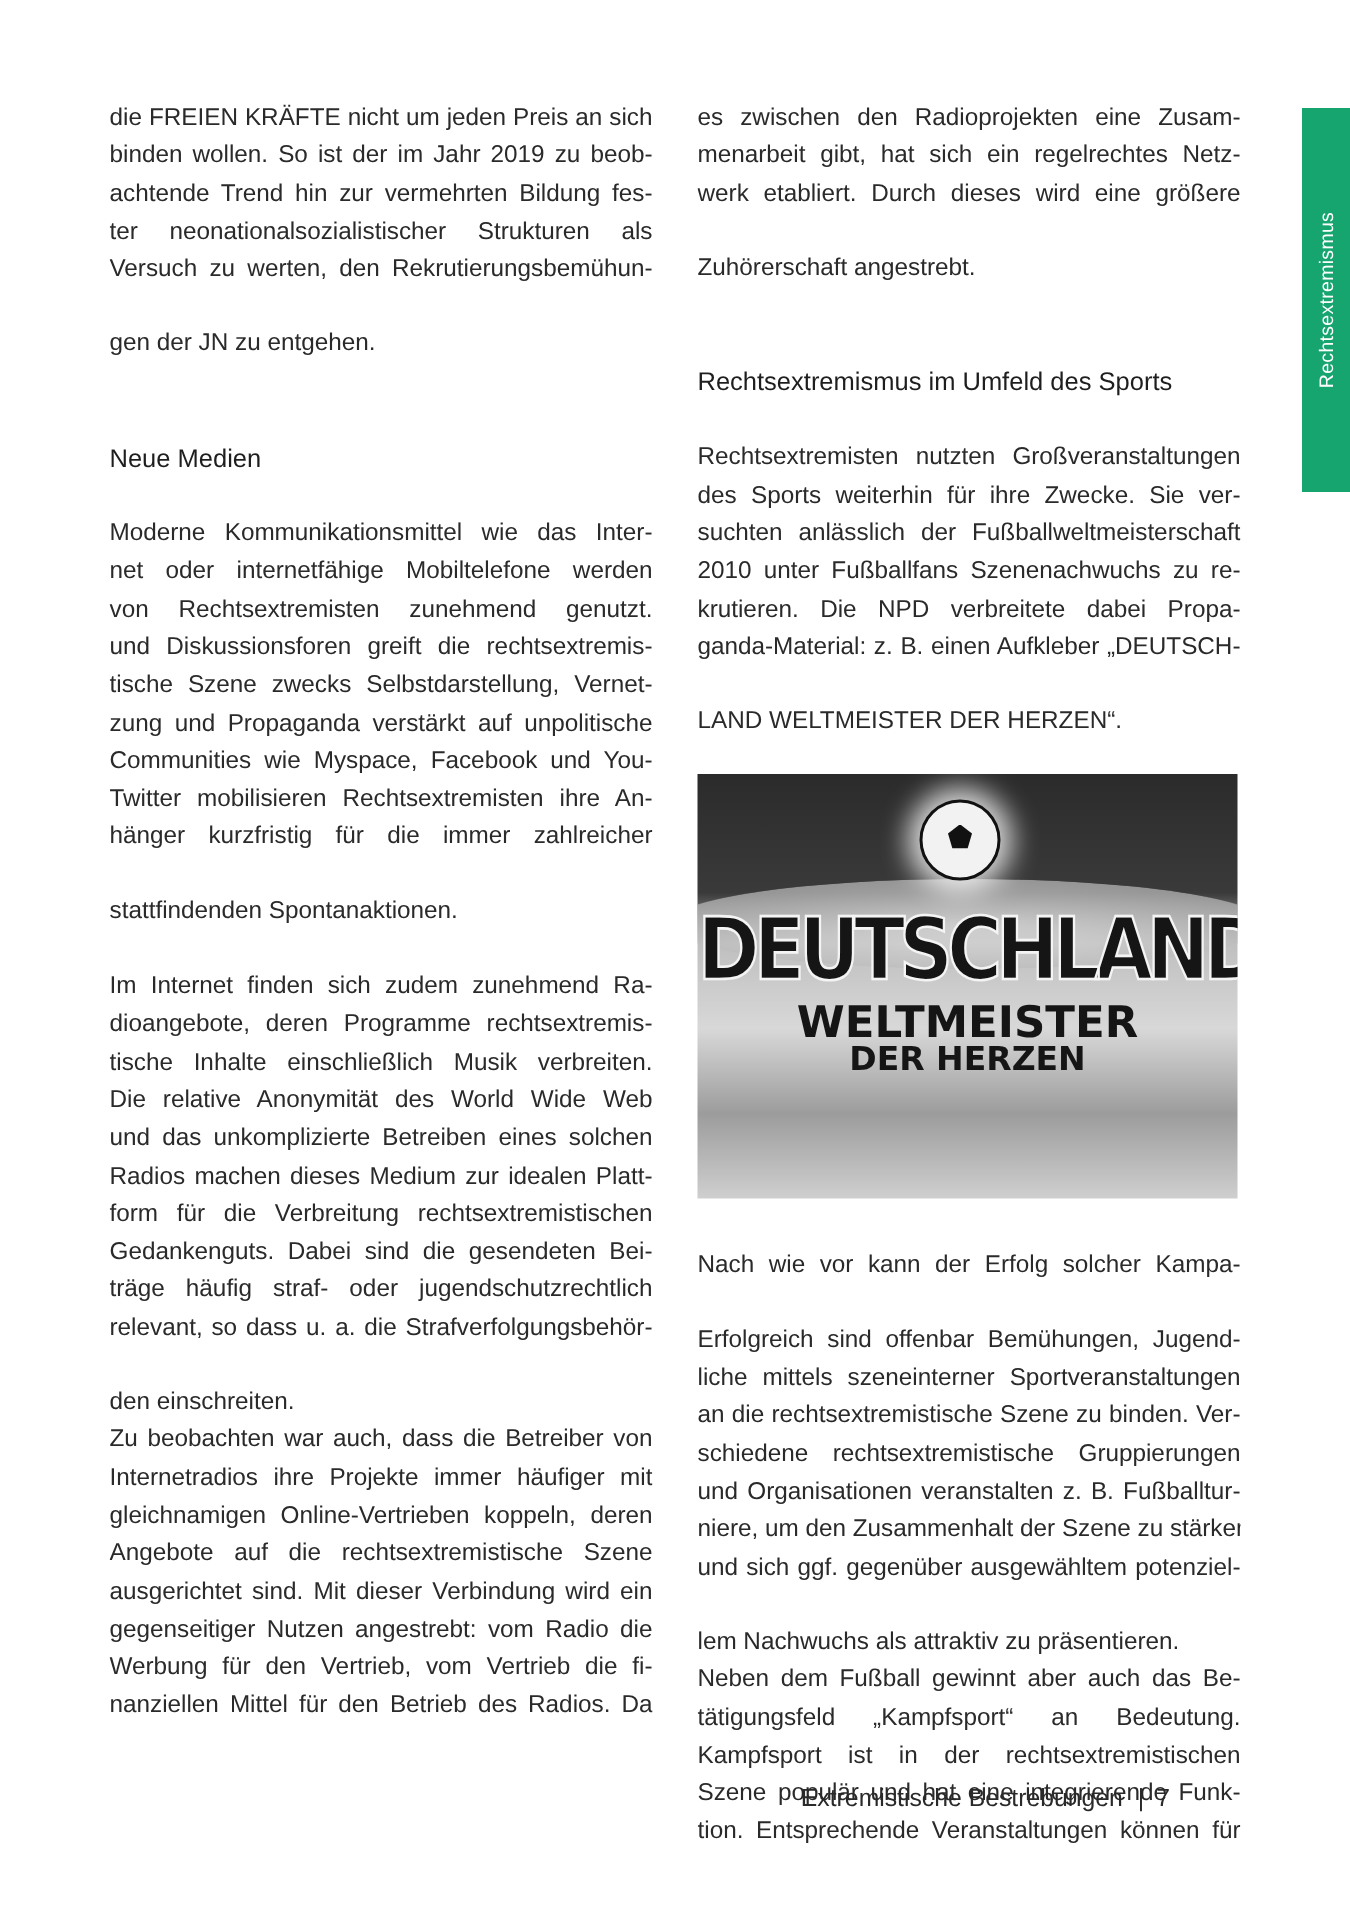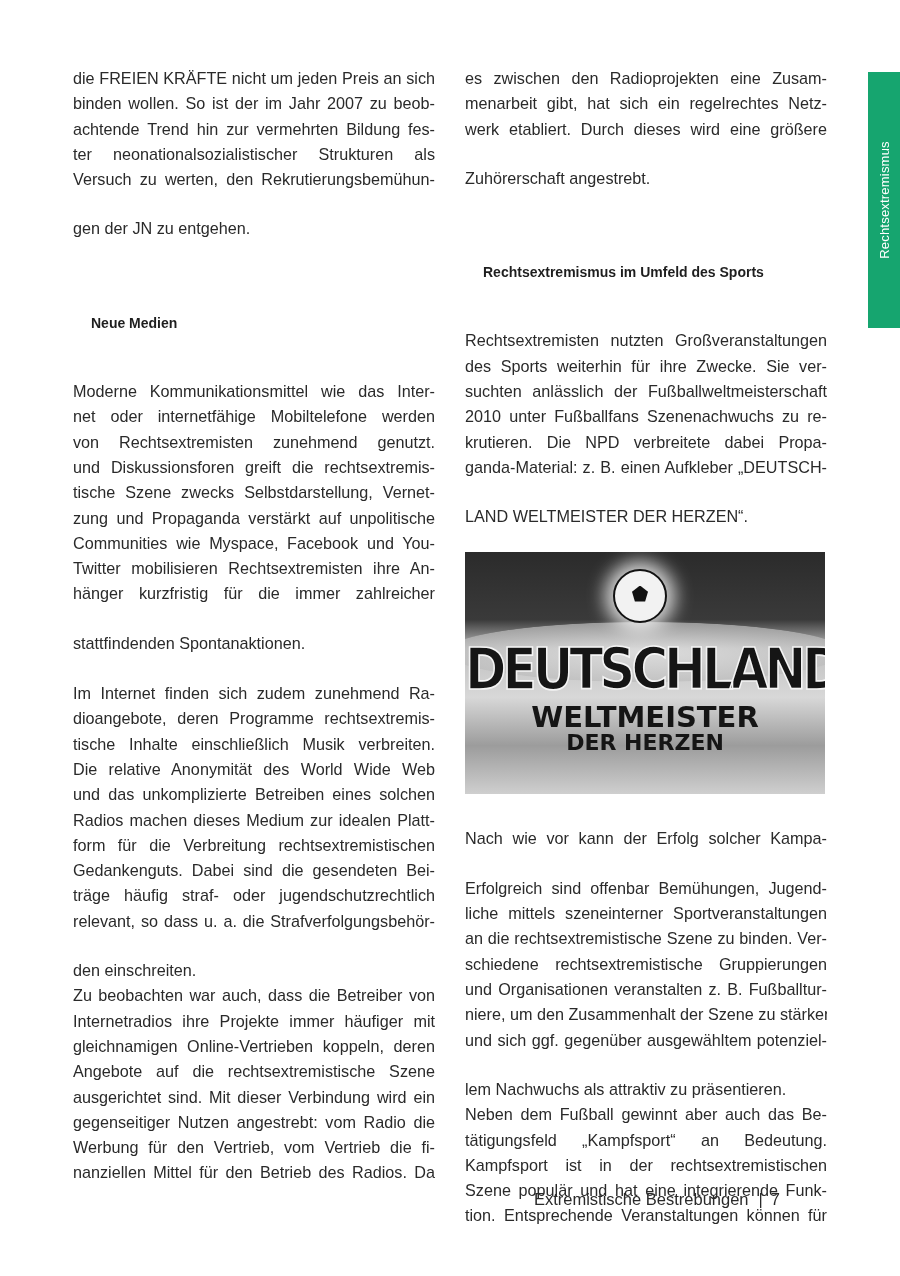--- a/index.html
+++ b/index.html
@@ -6,32 +6,32 @@
   body {
     width: 900px; height: 1276px; background: #ffffff; position: relative; overflow: hidden;
     font-family: "Liberation Sans", "DejaVu Sans", sans-serif; color: #2a2a2a;
   }
   .col { position: absolute; top: 66px; width: 362px; }
   .col-left { left: 73px; }
   .col-right { left: 465px; }
   p, .line-block { margin: 0; font-size: 16.2px; line-height: 25.3px; }
   .jl { display: block; text-align: justify; text-align-last: justify; white-space: nowrap; overflow: hidden; }
   .ll { display: block; white-space: nowrap; margin-top: 24px; }
-  h2 { margin: 18px; font-size: 14px; font-weight: bold; line-height: 25.3px; color: #1e1e1e; }
+  h2 { margin: 0; font-size: 17px; font-weight: normal; line-height: 25.3px; color: #1e1e1e; }
   .gap-l { height: 51px; }
   .gap-m { height: 25px; }
   .side-tab {
     position: absolute; left: 868px; top: 72px; width: 32px; height: 256px; background: #16a56f;
   }
   .side-tab span {
     position: absolute; left: 50%; top: 50%; transform: translate(-50%, -50%) rotate(-90deg);
     color: #ffffff; font-size: 13px; white-space: nowrap; letter-spacing: 0.2px;
   }
   .figure {
-    position: relative; width: 360px; height: 242px; margin-top: 22px; overflow: hidden;
+    position: relative; width: 360px; height: 283px; margin-top: 22px; overflow: hidden;
     background: linear-gradient(180deg, #2b2b2b 0%, #3a3a3a 28%, #bfbfbf 40%, #d8d8d8 60%, #9c9c9c 80%, #cfcfcf 100%);
   }
   .figure .wave {
     position: absolute; left: -20px; top: 70px; width: 400px; height: 60px;
     border-radius: 50%; background: radial-gradient(ellipse at center, #e8e8e8 0%, #bdbdbd 70%, transparent 72%);
     opacity: 0.7;
   }
   .figure .ball {
     position: absolute; left: 148px; top: 17px; width: 50px; height: 50px; border-radius: 50%;
     background: #f2f2f2; border: 2px solid #111; box-shadow: 0 0 18px 8px rgba(255,255,255,0.8);
@@ -61,21 +61,21 @@
 </head>
 <body>
 
 <div class="side-tab">
   <span>Rechtsextremismus</span>
 </div>
 
 <div class="col col-left">
   <p>
       <span class="jl">die FREIEN KRÄFTE nicht um jeden Preis an sich</span>
-      <span class="jl">binden wollen. So ist der im Jahr 2007 zu beob-</span>
+      <span class="jl">binden wollen. So ist der im Jahr 2019 zu beob-</span>
       <span class="jl">achtende Trend hin zur vermehrten Bildung fes-</span>
       <span class="jl">ter neonationalsozialistischer Strukturen als</span>
       <span class="jl">Versuch zu werten, den Rekrutierungsbemühun-</span>
       <span class="ll">gen der JN zu entgehen.</span>
     </p>
   <div class="gap-l"></div>
   <h2>Neue Medien</h2>
   <div class="gap-m"></div>
   <p>
       <span class="jl">Moderne Kommunikationsmittel wie das Inter-</span>

